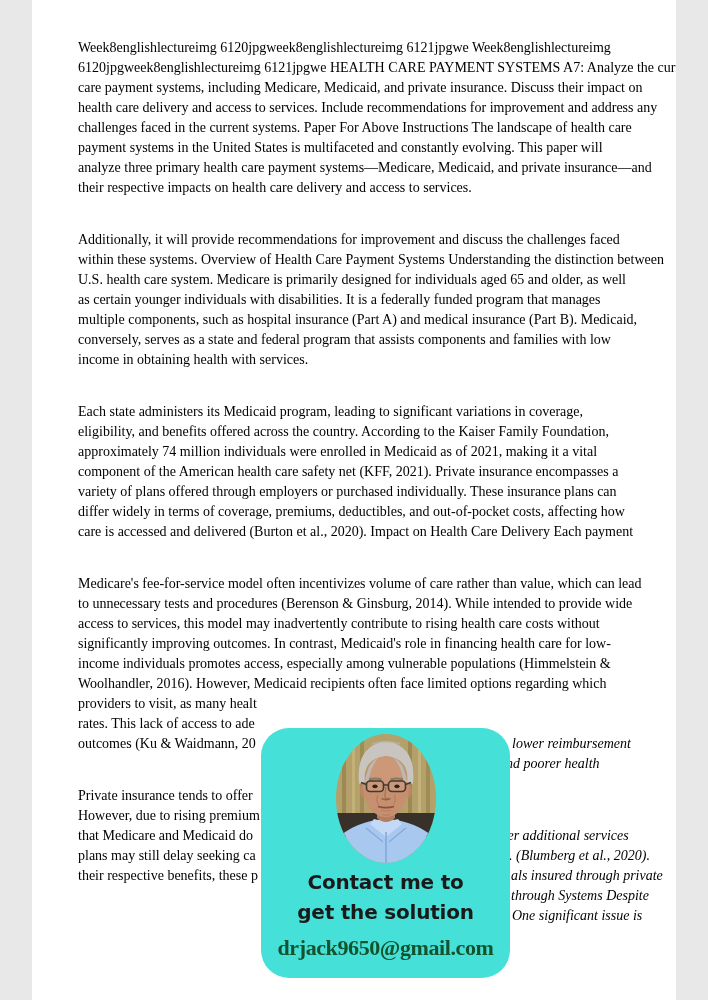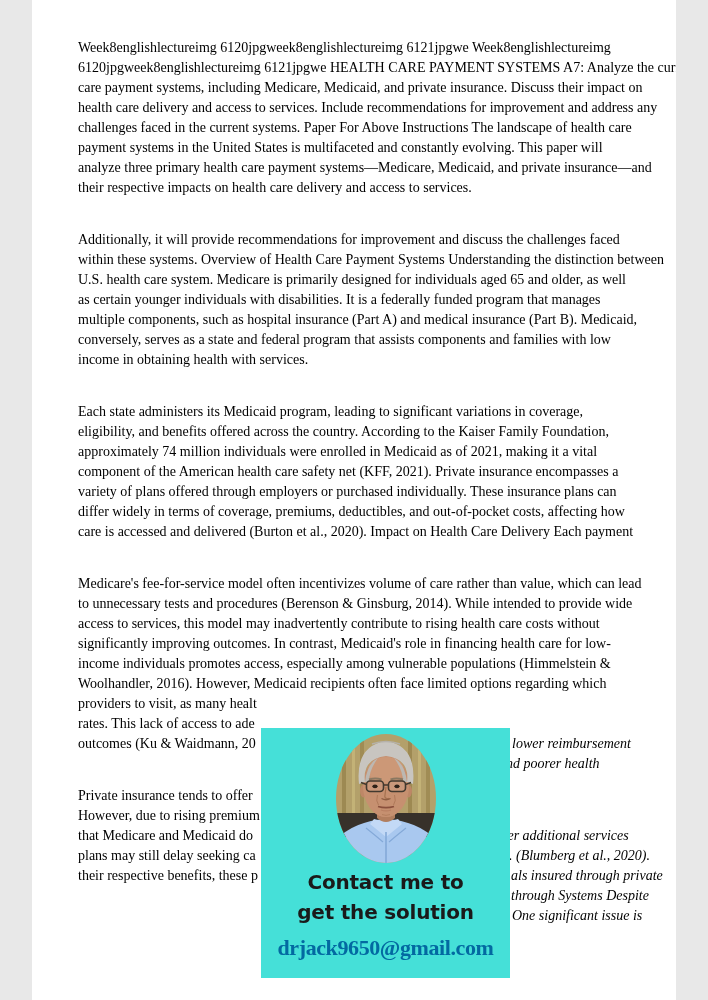--- a/index.html
+++ b/index.html
@@ -30,20 +30,21 @@
   .frag { position: absolute; white-space: nowrap; height: 20px; line-height: 20px; font-style: italic; }
 
   .promo {
     position: absolute;
     left: 229px;
     top: 728px;
     width: 249px;
     height: 250px;
     z-index: 5;
     text-align: center;
+    border-radius: 28px;
   }
   .photo {
     position: absolute;
     left: 75px;
     top: 6px;
     width: 100px;
     height: 129px;
   }
   .contact {
     position: absolute;
@@ -59,21 +60,21 @@
   .email {
     position: absolute;
     top: 206px;
     left: 0;
     right: 0;
     font-family: "Liberation Serif", serif;
     font-weight: 700;
     font-size: 22px;
     line-height: 28px;
     letter-spacing: -0.4px;
-    color: #0369a1;
+    color: #14532d;
   }
 </style>
 </head>
 <body>
 
 <div class="page">
 
   <div class="text-column">
       <div class="para">
         <div class="tline">Week8englishlectureimg 6120jpgweek8englishlectureimg 6121jpgwe Week8englishlectureimg</div>

